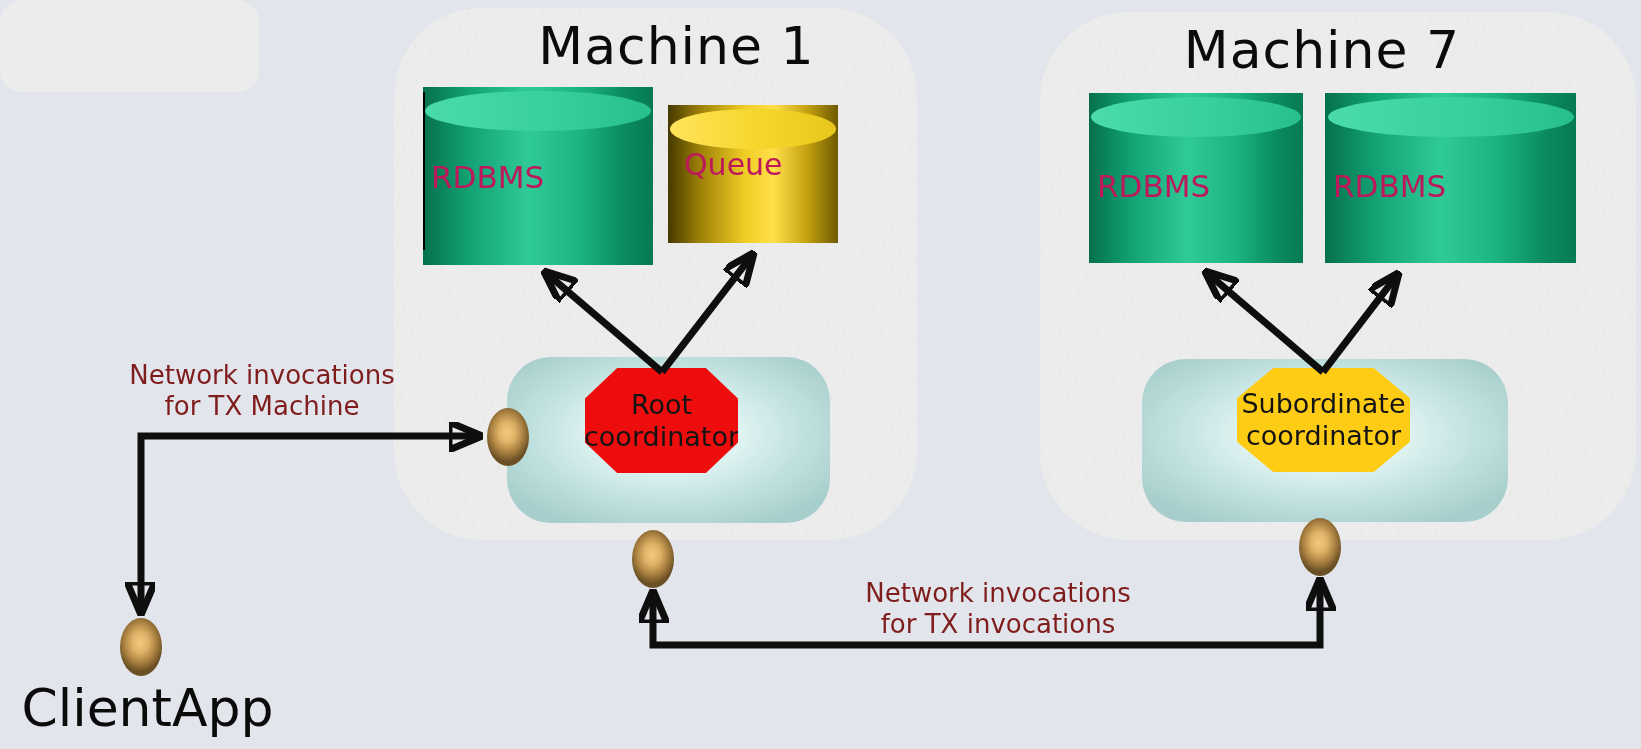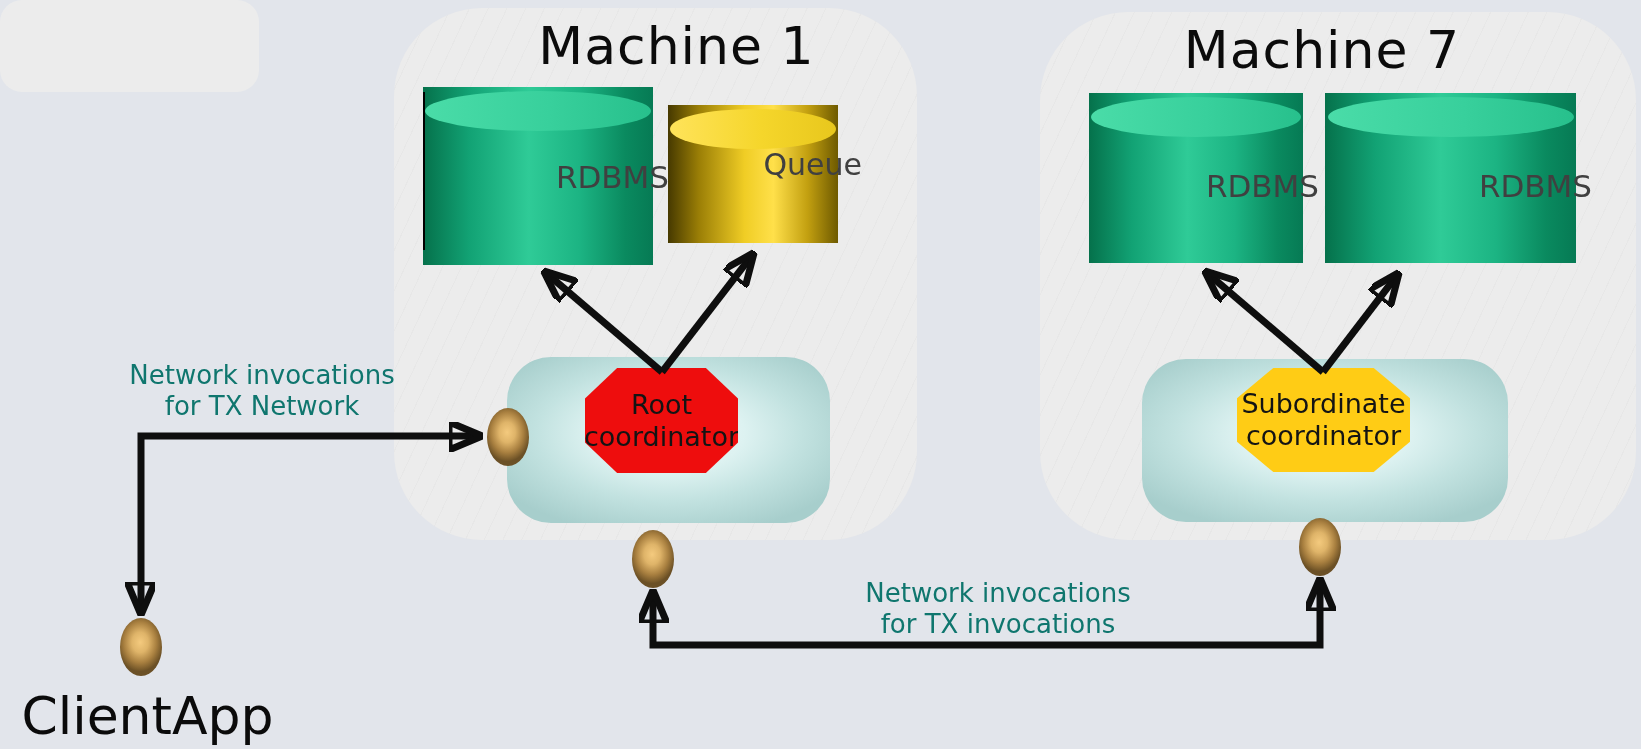--- a/index.html
+++ b/index.html
@@ -20,21 +20,21 @@
   #machine2-box { left:1040px; top:12px; width:596px; height:528px; }
   #client-box   { left:18px; top:648px; width:259px; height:92px;
                   border-radius:22px; background:#ececec; }
   .machine-title {
     position:absolute; text-align:center; font-size:52px; letter-spacing:1px;
     white-space:nowrap; color:#0b0b0b;
   }
   #machine1-title { left:415px; top:16px; width:523px; }
   #machine2-title { left:1024px; top:20px; width:596px; }
   #client-label { position:absolute; left:18px; top:678px; width:259px;
-    text-align:center; font-size:52px; white-space:nowrap; color:#0b0b0b;margin-top:8px; }
+    text-align:center; font-size:52px; white-space:nowrap; color:#0b0b0b; }
 
   .teal-panel {
     position:absolute; border-radius:44px;
     background:radial-gradient(ellipse 62% 62% at 50% 46%,
       #f1fcfb 0%, #ddf2f1 38%, #c2e2e0 66%, #a7cecc 100%);
   }
   #m1-teal { left:507px; top:357px; width:323px; height:166px; }
   #m2-teal { left:1142px; top:359px; width:366px; height:163px; }
 
   .cylinder { position:absolute; }
@@ -47,22 +47,22 @@
     background:linear-gradient(90deg,#463900 0%,#9a7e06 18%,
       #f0cd25 45%,#ffe04a 62%,#c3a010 82%,#6e5a00 100%);
   }
   .cyl-top {
     position:absolute; left:1%; right:1%; top:4px; height:40px;
     border-radius:50%;
   }
   .cyl-top-green { background:linear-gradient(90deg,#4adca8,#38d09c 55%,#27c08c); }
   .cyl-top-gold  { background:linear-gradient(90deg,#ffe35a,#f5d62b 55%,#e8c71d); }
   .cyl-label {
-    position:absolute; left:16px; width:100%; text-align:right;
-    font-size:31px; color:#404040; white-space:nowrap;
+    position:absolute; left:8px; width:100%; text-align:left;
+    font-size:31px; color:#be185d; white-space:nowrap;
   }
   #m1-rdbms { left:423px; top:87px;  width:230px; height:178px; }
   #m1-rdbms .cyl-label { top:72px; }
   #m1-rdbms-edge { position:absolute; left:423px; top:92px; width:2px;
     height:158px; background:#000; }
   #m1-queue { left:668px; top:105px; width:170px; height:138px; }
   #m1-queue .cyl-label { top:42px; font-size:30px;margin-left:8px; }
   #m2-rdbms-left  { left:1089px; top:93px; width:214px; height:170px; }
   #m2-rdbms-left .cyl-label { top:75px; }
   #m2-rdbms-right { left:1325px; top:93px; width:251px; height:170px; }
@@ -86,21 +86,21 @@
     background:radial-gradient(ellipse 55% 50% at 48% 42%,
       #f4ca7e 0%, #dfb469 35%, #a98040 70%, #77592a 95%, #6b5026 100%);
   }
   #port-client    { left:120px; top:618px; }
   #port-m1-left   { left:487px; top:408px; }
   #port-m1-bottom { left:632px; top:530px; }
   #port-m2-bottom { left:1299px; top:518px; }
 
   .net-label {
     position:absolute; width:320px; text-align:center;
-    font-size:26px; line-height:31px; color:#0f766e;
+    font-size:26px; line-height:31px; color:#7f1d1d;
   }
   #tx-control-label      { left:102px; top:360px; }
   #tx-coordination-label { left:838px; top:578px; }
   .net-label div { white-space:nowrap; }
 
   #arrow-layer { position:absolute; left:0; top:0; width:1641px; height:749px;
     pointer-events:none; }
   #arrow-layer path { stroke:#0e0e0e; stroke-width:7; fill:none; }
 </style>
 </head>
@@ -153,21 +153,21 @@
     <div class="cyl-label">RDBMS</div>
   </div>
 
   <div class="port" id="port-client"></div>
   <div class="port" id="port-m1-left"></div>
   <div class="port" id="port-m1-bottom"></div>
   <div class="port" id="port-m2-bottom"></div>
 
   <div class="net-label" id="tx-control-label">
     <div>Network invocations</div>
-    <div>for TX Network</div>
+    <div>for TX Machine</div>
   </div>
   <div class="net-label" id="tx-coordination-label">
     <div>Network invocations</div>
     <div>for TX invocations</div>
   </div>
 
   <svg id="arrow-layer" viewBox="0 0 1641 749" xmlns="http://www.w3.org/2000/svg">
     <defs>
       <marker id="ah" markerUnits="userSpaceOnUse" markerWidth="34" markerHeight="30" refX="31" refY="14" orient="auto">
         <path d="M0,0 L33,14 L0,28 Z" fill="#0e0e0e" stroke="none"></path>

